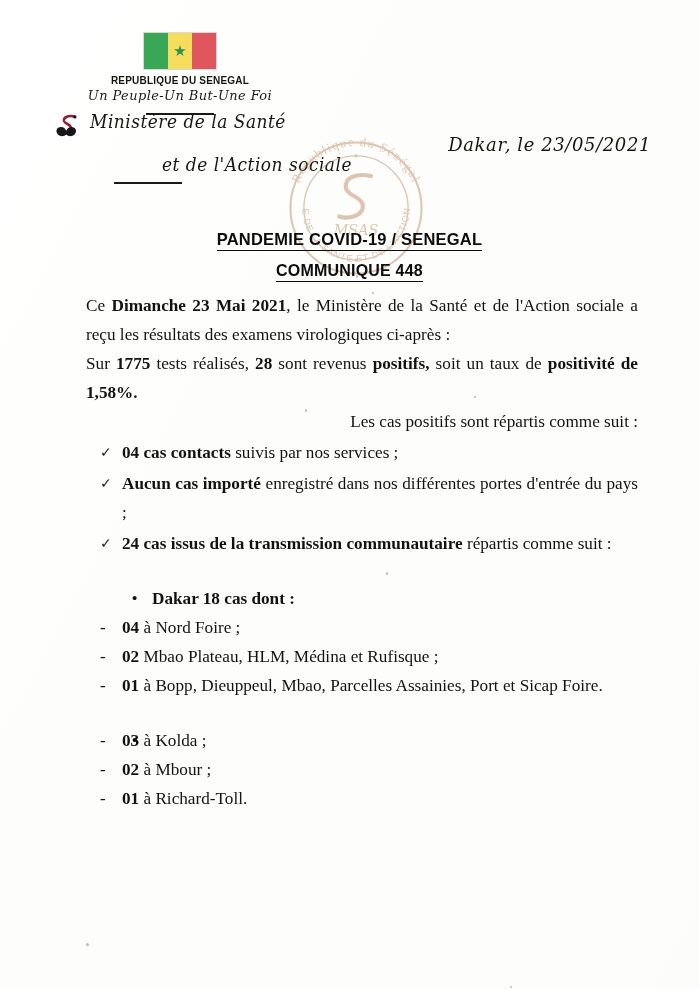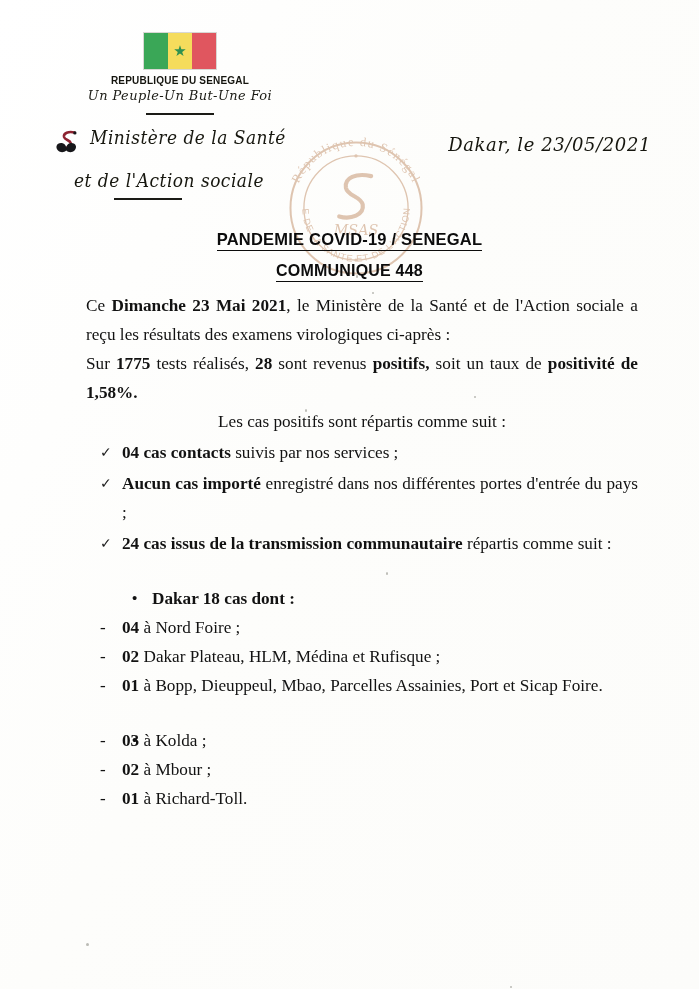--- a/index.html
+++ b/index.html
@@ -79,22 +79,23 @@
     height: 2px;
     background: #1b1b16;
     margin: 10px auto 0 auto;
   }
   .rule-short.lower { margin-top: 9px; }
 
   
   .ministry-block {
     position: absolute;
     left: 52px;
-    top: 126px;
+    top: 110px;
     width: 300px;
+    text-align: right;
   }
   .ministry-row {
     display: flex;
     align-items: flex-start;
     gap: 8px;
   }
   .caduceus {
     width: 30px;
     height: 30px;
     flex: 0 0 auto;
@@ -169,21 +170,21 @@
     width: 552px;
     font-size: 17.2px;
     line-height: 29px;
     color: #121212;
   }
   .para {
     text-align: justify;
     text-justify: inter-word;
     margin: 0;
   }
-  .para.nojust { text-align: center; }
+  .para.nojust { text-align: right; }
   b, .b { font-weight: bold; }
 
   .check-list {
     margin: 0;
     padding: 0;
     list-style: none;
   }
   .check-item {
     position: relative;
     padding-left: 36px;
@@ -323,21 +324,21 @@
 
     <div class="region-group">
       <div class="region-head">
         <span class="dot">•</span><span>Dakar 18 cas dont :</span>
       </div>
       <ul class="dash-list">
         <li class="dash-item">
           <span class="dash">-</span><b>04</b><span> à Nord Foire ;</span>
         </li>
         <li class="dash-item">
-          <span class="dash">-</span><b>02</b><span> Dakar Plateau, HLM, Médina et Rufisque ;</span>
+          <span class="dash">-</span><b>02</b><span> Mbao Plateau, HLM, Médina et Rufisque ;</span>
         </li>
         <li class="dash-item">
           <span class="dash">-</span><b>01</b><span> à Bopp, Dieuppeul, Mbao, Parcelles Assainies, Port et Sicap Foire.</span>
         </li>
       </ul>
     </div>
 
     <div class="region-group">
       <div class="region-head">
         <span class="dot">•</span>

